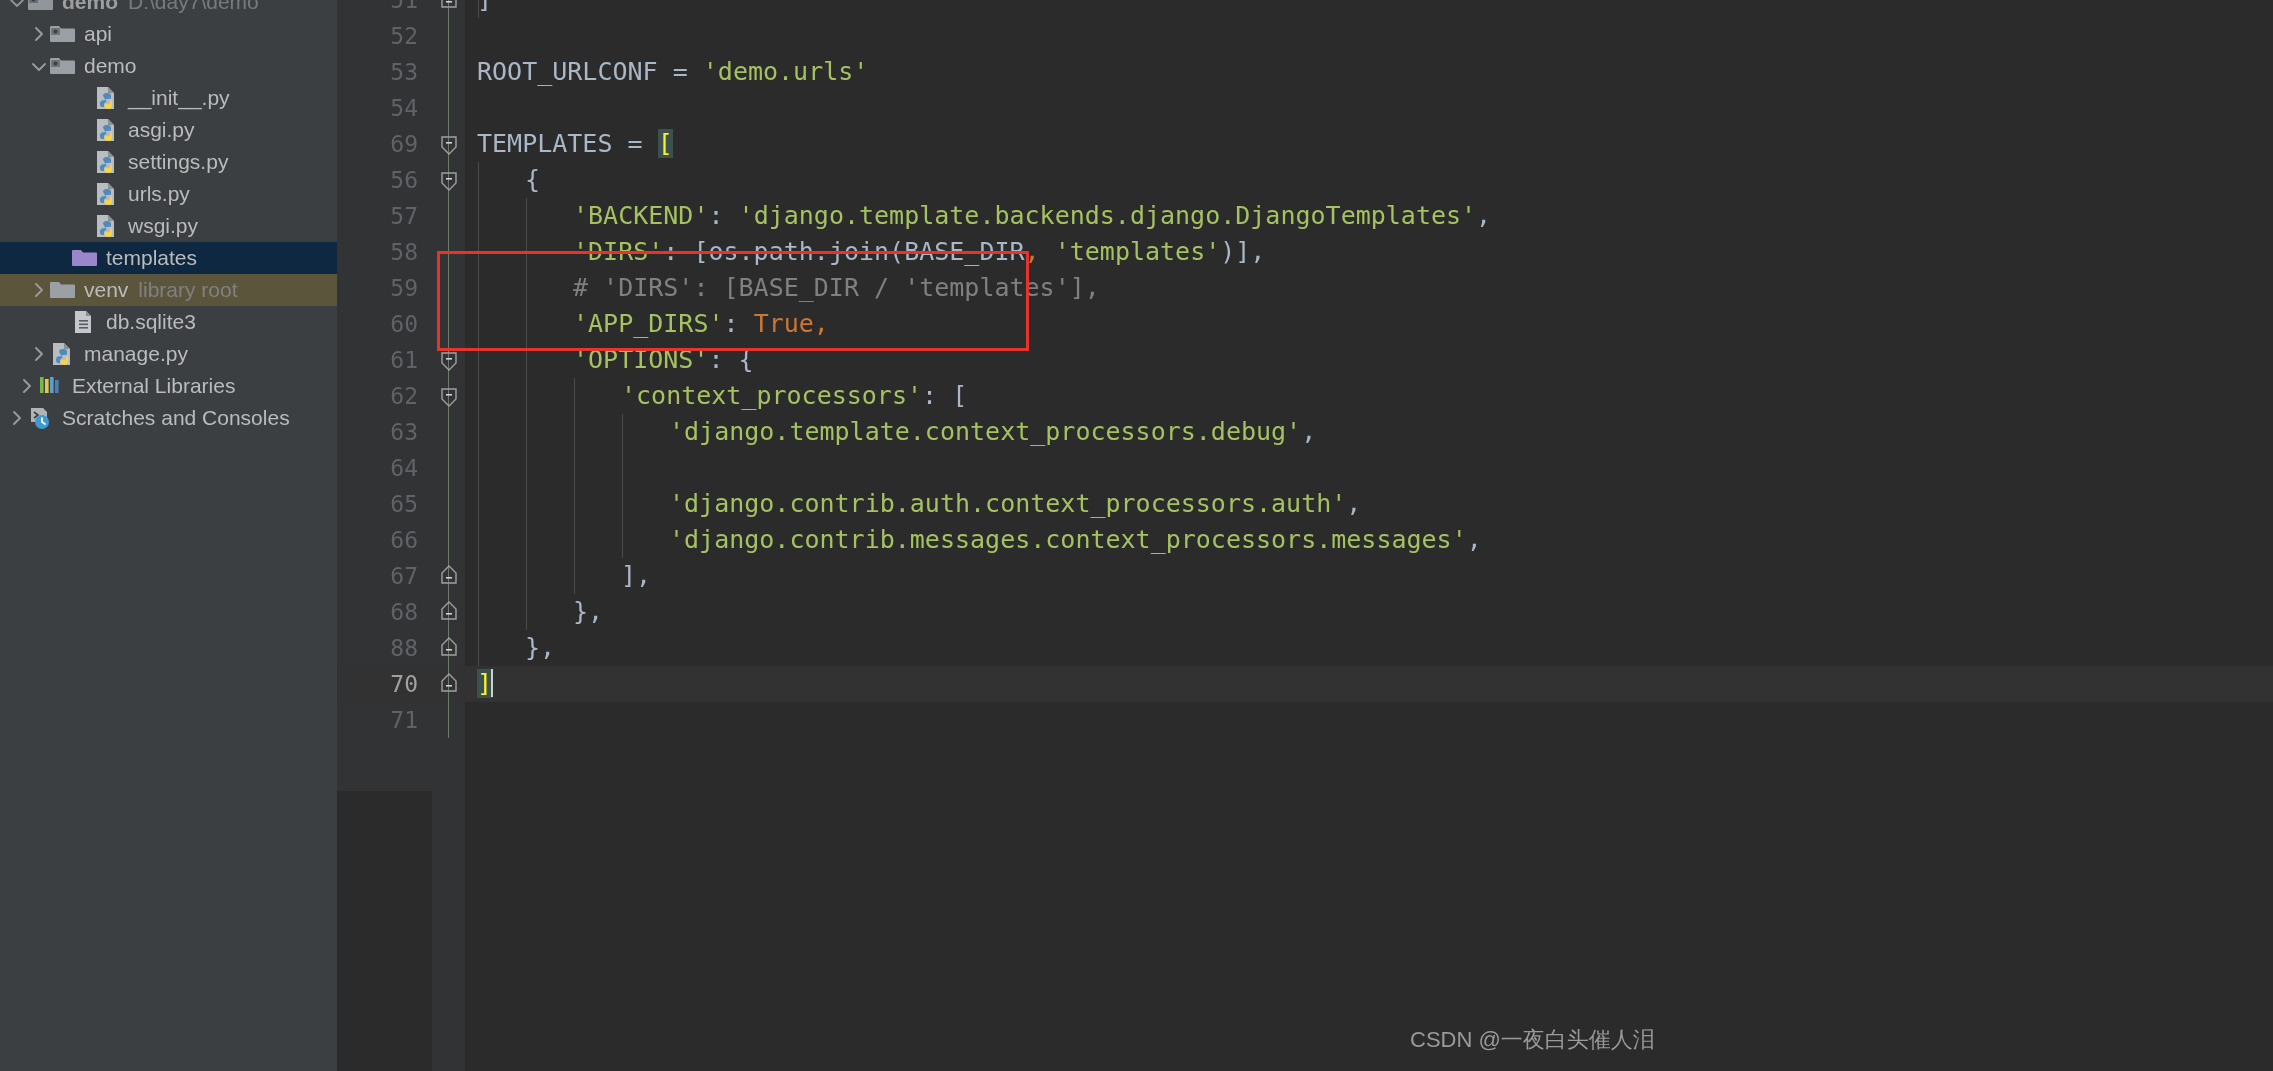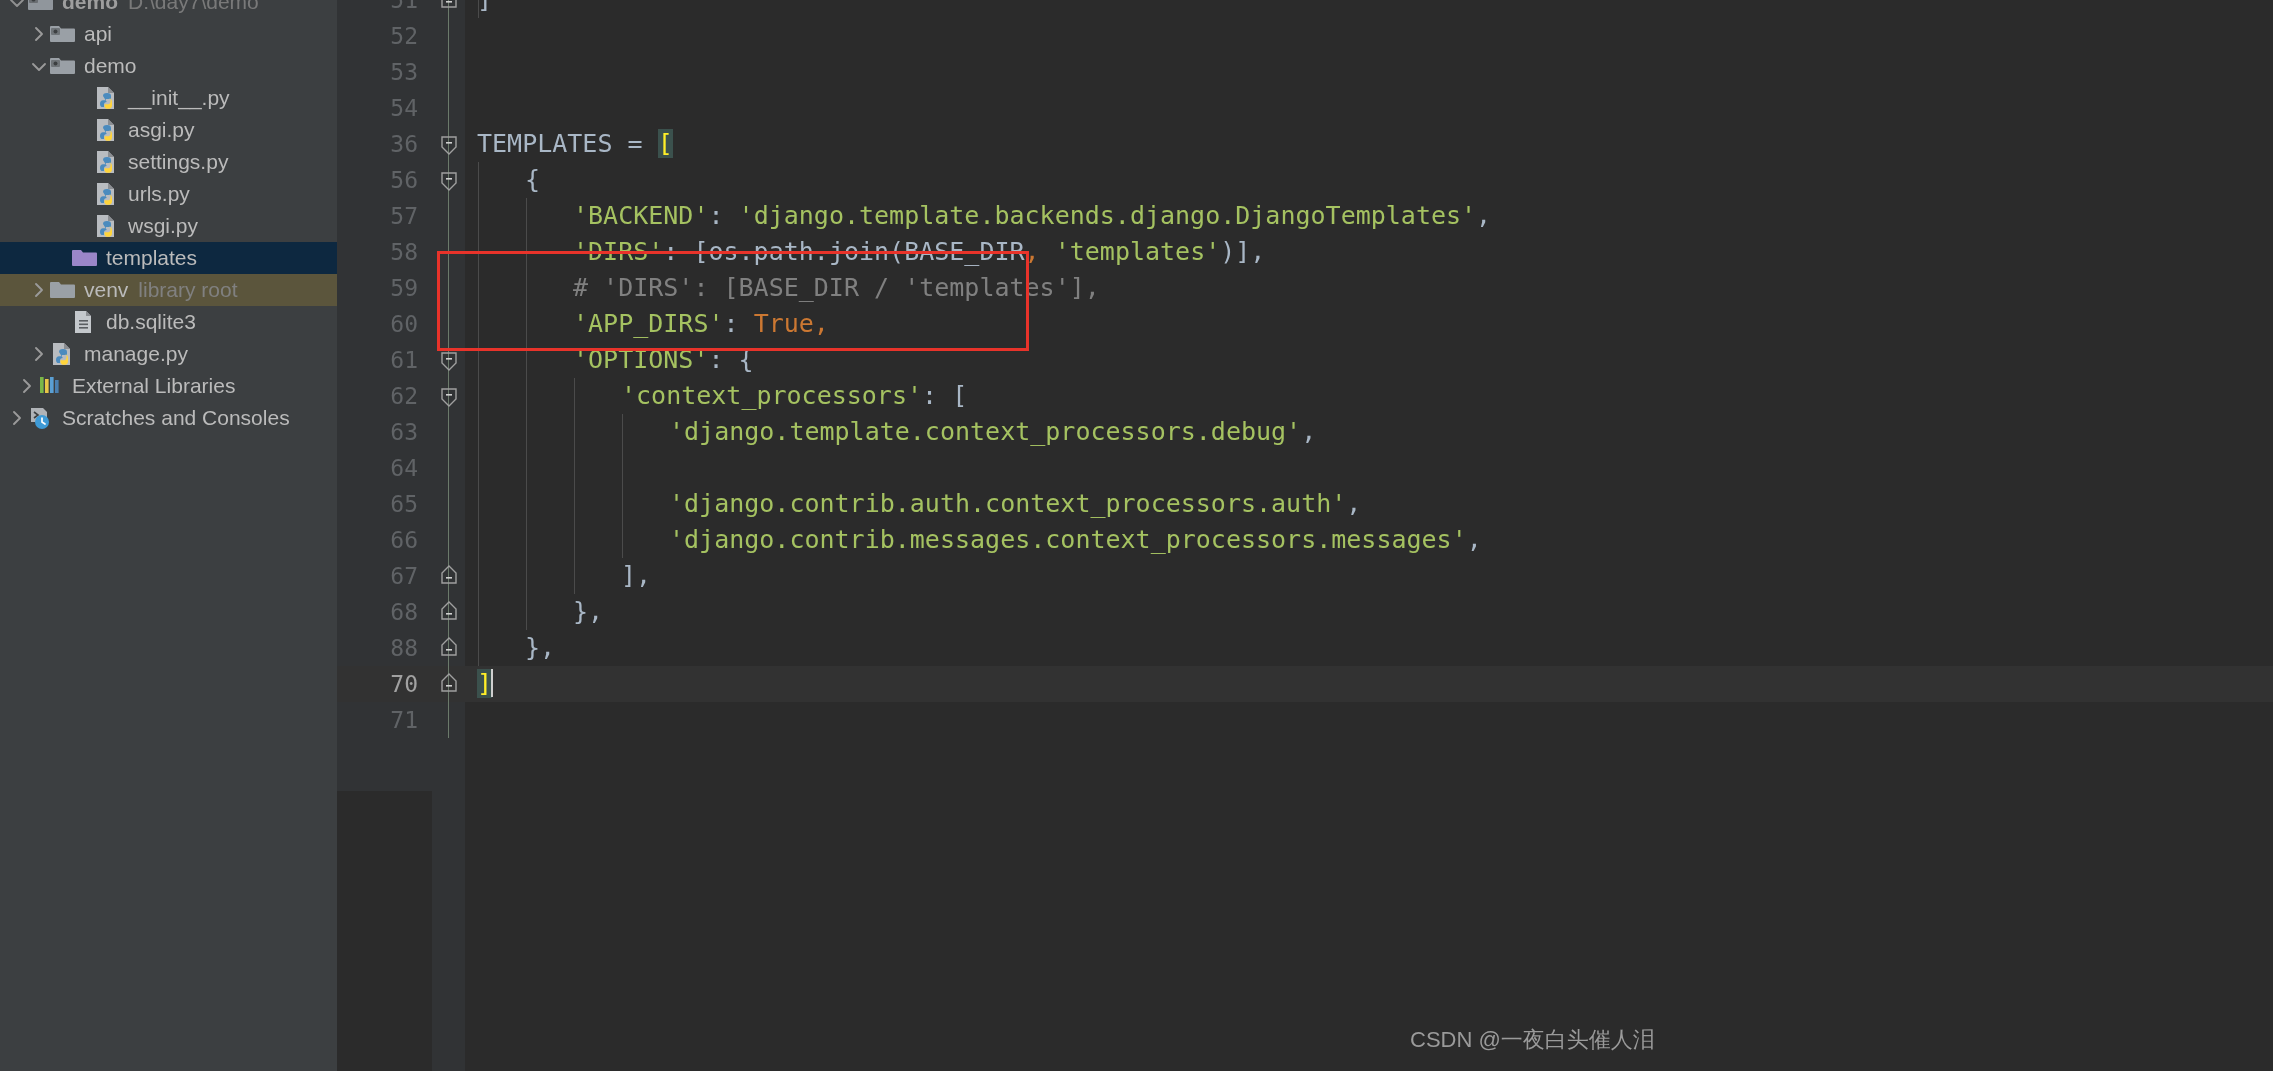--- a/index.html
+++ b/index.html
@@ -369,21 +369,21 @@
   </div>
 
   <div id="editor">
     <div id="topstrip"></div>
     <div id="gutter">
         <div class="cur-line-bg" style="top: 666px; background: rgb(50, 50, 50);"></div>
         <div class="gnum" style="top: -18px;">51</div>
         <div class="gnum" style="top: 18px;">52</div>
         <div class="gnum" style="top: 54px;">53</div>
         <div class="gnum" style="top: 90px;">54</div>
-        <div class="gnum" style="top: 126px;">36</div>
+        <div class="gnum" style="top: 126px;">69</div>
         <div class="gnum" style="top: 162px;">56</div>
         <div class="gnum" style="top: 198px;">57</div>
         <div class="gnum" style="top: 234px;">58</div>
         <div class="gnum" style="top: 270px;">59</div>
         <div class="gnum" style="top: 306px;">60</div>
         <div class="gnum" style="top: 342px;">61</div>
         <div class="gnum" style="top: 378px;">62</div>
         <div class="gnum" style="top: 414px;">63</div>
         <div class="gnum" style="top: 450px;">64</div>
         <div class="gnum" style="top: 486px;">65</div>
@@ -432,20 +432,21 @@
           </svg></div>
         <div class="foldmark" style="top: 666px;"><svg width="22" height="36" viewBox="0 0 22 36">
             <path d="M11 8 l7 7 v10 h-14 v-10 z" fill="none" stroke="#a0a0a0" stroke-width="1.4"></path>
             <rect x="8" y="19" width="6" height="1.6" fill="#d0d0d0"></rect>
           </svg></div>
       </div>
     <div id="codearea">
         <div class="cur-line-bg" style="top: 666px;"></div>
         <div class="cline" style="top: -18px; left: 12px;"><span class="def">]</span></div>
         <div class="cline" style="top: 18px; left: 12px;"></div>
+        <div class="cline" style="top: 54px; left: 12px;"><span class="def">ROOT_URLCONF = </span><span class="str">'demo.urls'</span></div>
         <div class="cline" style="top: 90px; left: 12px;"></div>
         <div class="cline" style="top: 126px; left: 12px;"><span class="def">TEMPLATES = </span><span class="brkt-hl">[</span></div>
         <div class="cline" style="top: 162px; left: 60px;"><span class="def">{</span></div>
         <div class="indent-guide" style="left: 13px; top: 162px; height: 36px;"></div>
         <div class="cline" style="top: 198px; left: 108px;"><span class="str">'BACKEND'</span><span class="def">: </span><span class="str">'django.template.backends.django.DjangoTemplates'</span><span class="def">,</span></div>
         <div class="indent-guide" style="left: 13px; top: 198px; height: 36px;"></div>
         <div class="indent-guide" style="left: 61px; top: 198px; height: 36px;"></div>
         <div class="cline" style="top: 234px; left: 108px;"><span class="str">'DIRS'</span><span class="def">: [os.path.join(BASE_DIR</span><span class="kw">,</span><span class="def"> </span><span class="str">'templates'</span><span class="def">)],</span></div>
         <div class="indent-guide" style="left: 13px; top: 234px; height: 36px;"></div>
         <div class="indent-guide" style="left: 61px; top: 234px; height: 36px;"></div>

